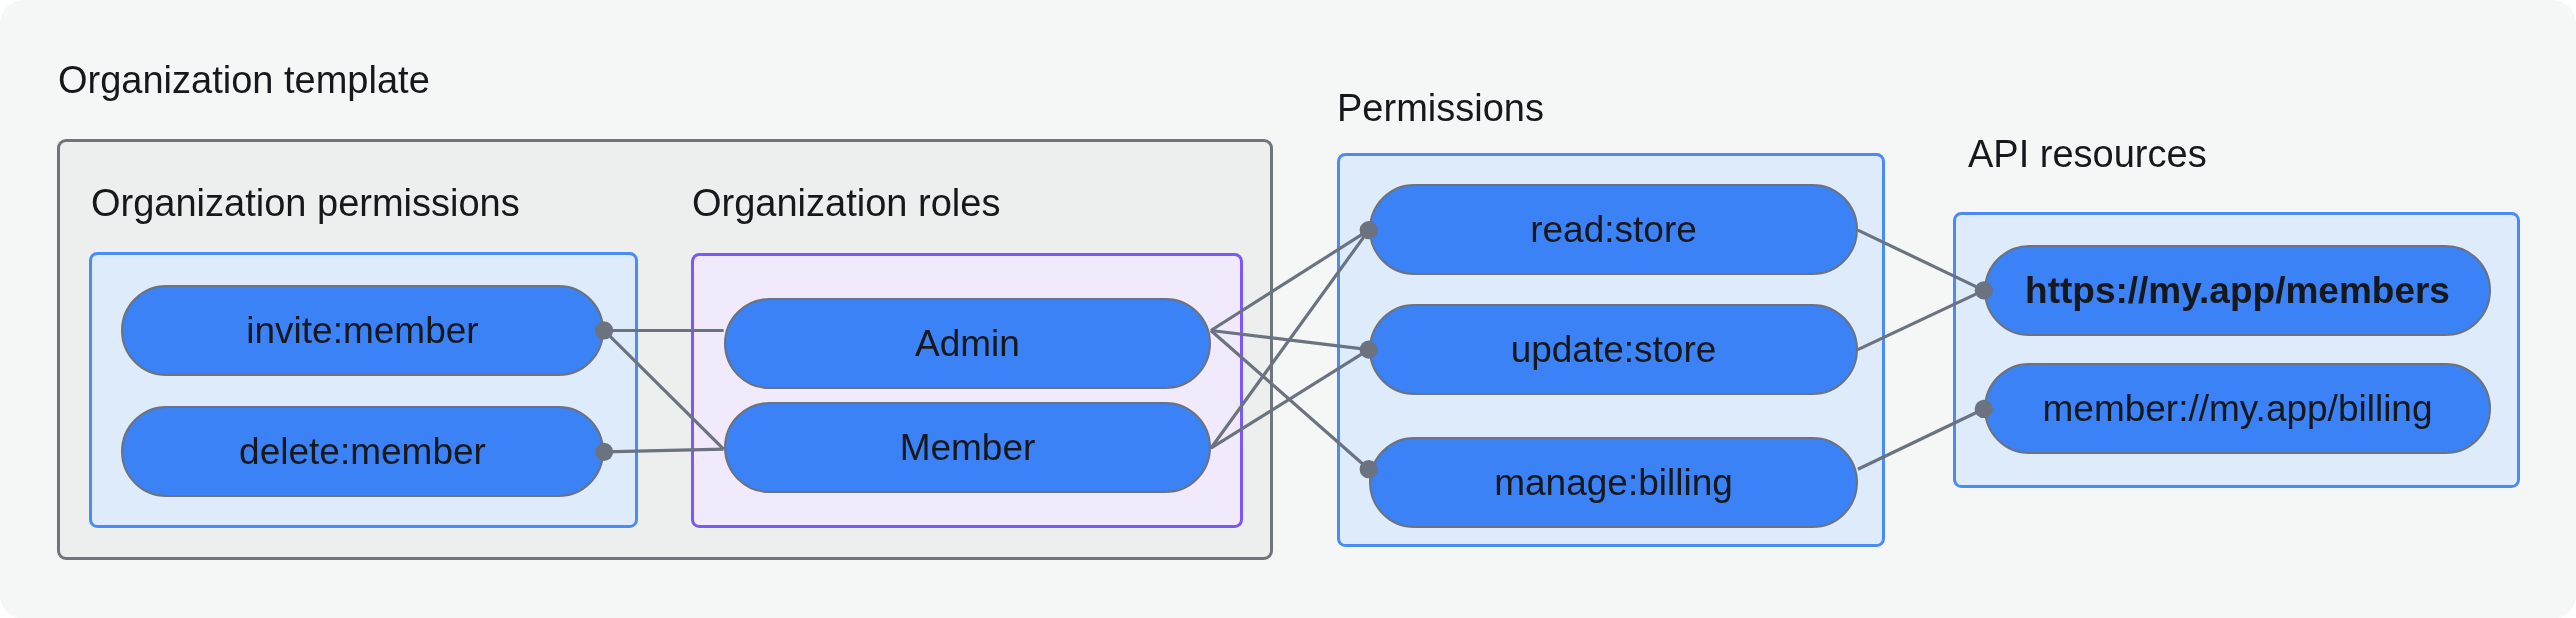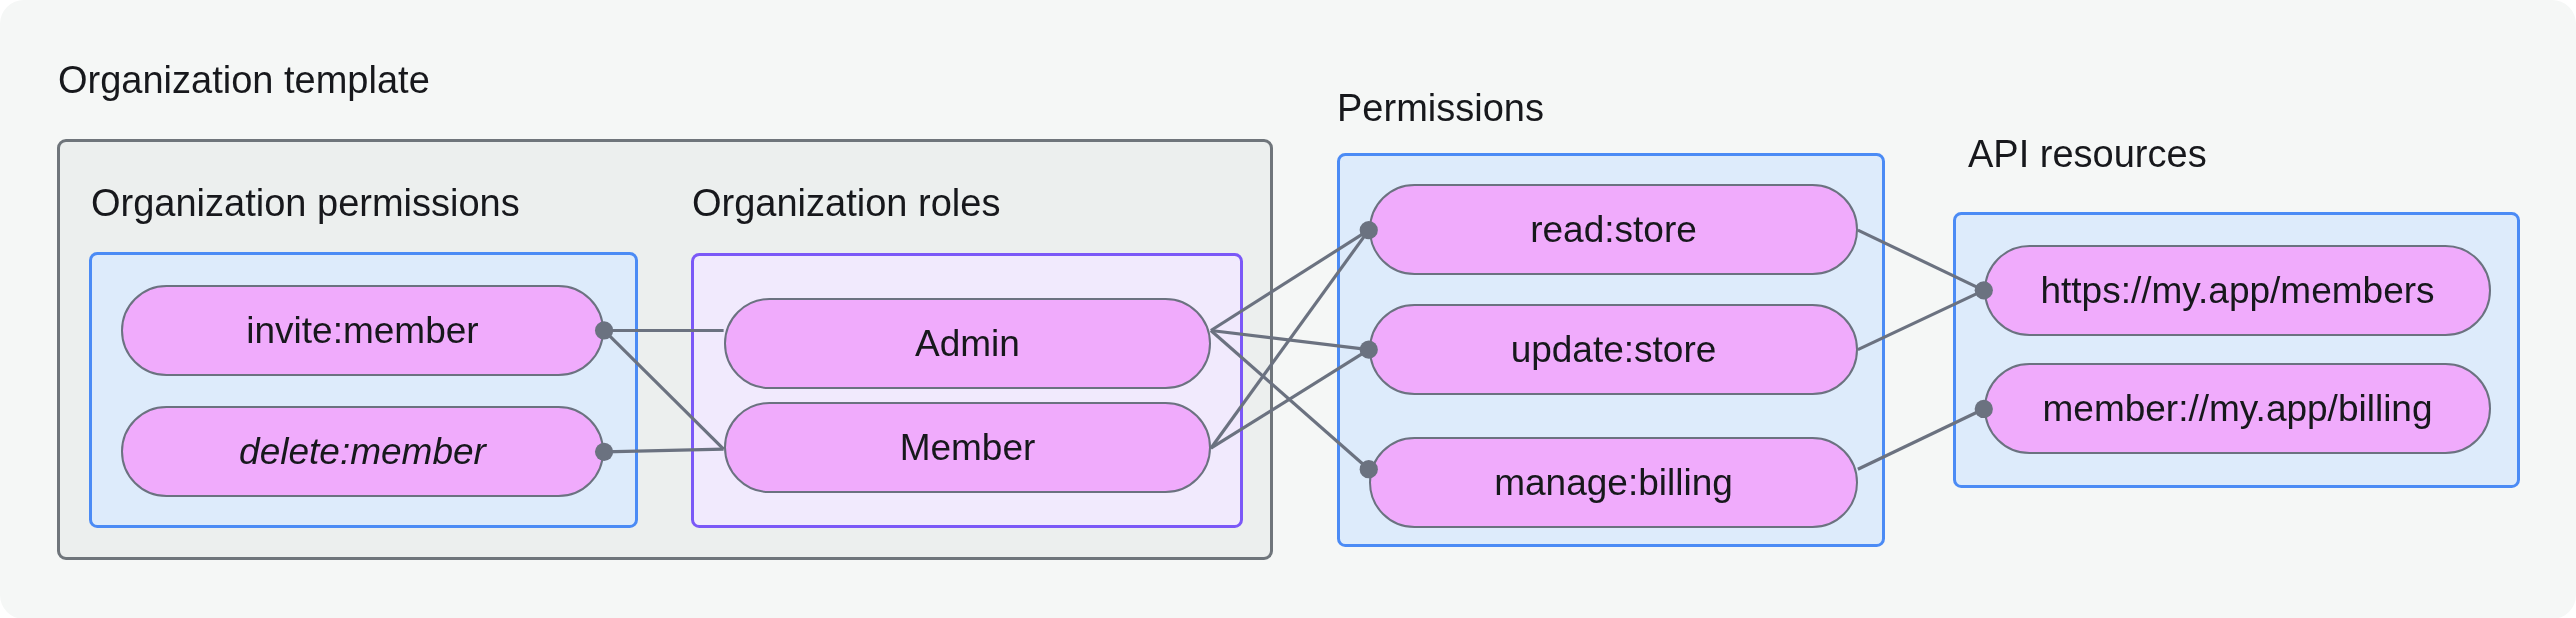--- a/index.html
+++ b/index.html
@@ -44,21 +44,21 @@
   }
   .purplebox {
     background: #f1eafd;
     border: 3.7px solid #7b58f7;
     border-radius: 8.2px;
   }
   .pill {
     position: absolute;
     height: 91px;
     box-sizing: border-box;
-    background: #f0abfc;
+    background: #3b82f6;
     border: 2.7px solid #6b7280;
     border-radius: 912px;
     display: flex;
     align-items: center;
     justify-content: center;
     font-size: 37px;
     white-space: nowrap;
   }
   .edges-layer {
     position: absolute;
@@ -89,21 +89,21 @@
 
   <div class="gtitle" style="left:91px; top:181px;">Organization permissions</div>
 
   <div class="gtitle" style="left:692px; top:181px;">Organization roles</div>
 
   <div class="gbox bluebox" style="left:89px; top:252px; width:549px; height:276px;"></div>
 
   <div class="pill" style="left:121px; top:285px; width:483px;justify-content:center;">
     <span>invite:member</span>
   </div>
-  <div class="pill" style="left:121px; top:406px; width:483px;font-style:italic;">
+  <div class="pill" style="left:121px; top:406px; width:483px;">
     <span>delete:member</span>
   </div>
 
   <div class="gbox purplebox" style="left:691px; top:253px; width:552px; height:275px;"></div>
 
   <div class="pill" style="left:724px; top:298px; width:487px;">
     <span>Admin</span>
   </div>
   <div class="pill" style="left:724px; top:402px; width:487px;">
     <span>Member</span>
@@ -120,21 +120,21 @@
     <span>update:store</span>
   </div>
   <div class="pill" style="left:1369px; top:437px; width:489px;">
     <span>manage:billing</span>
   </div>
 
   <div class="gtitle" style="left:1955px; top:132px;margin-left:13px;">API resources</div>
 
   <div class="gbox bluebox" style="left:1953px; top:212px; width:567px; height:276px;"></div>
 
-  <div class="pill" style="left:1984px; top:245px; width:507px;">
+  <div class="pill" style="left:1984px; top:245px; width:507px;font-weight:bold;">
     <span>https://my.app/members</span>
   </div>
   <div class="pill" style="left:1984px; top:363px; width:507px;">
     <span>member://my.app/billing</span>
   </div>
 
   <svg class="edges-layer" viewBox="0 0 2823 678">
 
     <line class="edge" x1="662" y1="362" x2="793" y2="362"></line>
     <line class="edge" x1="662" y1="362" x2="793" y2="492"></line>

